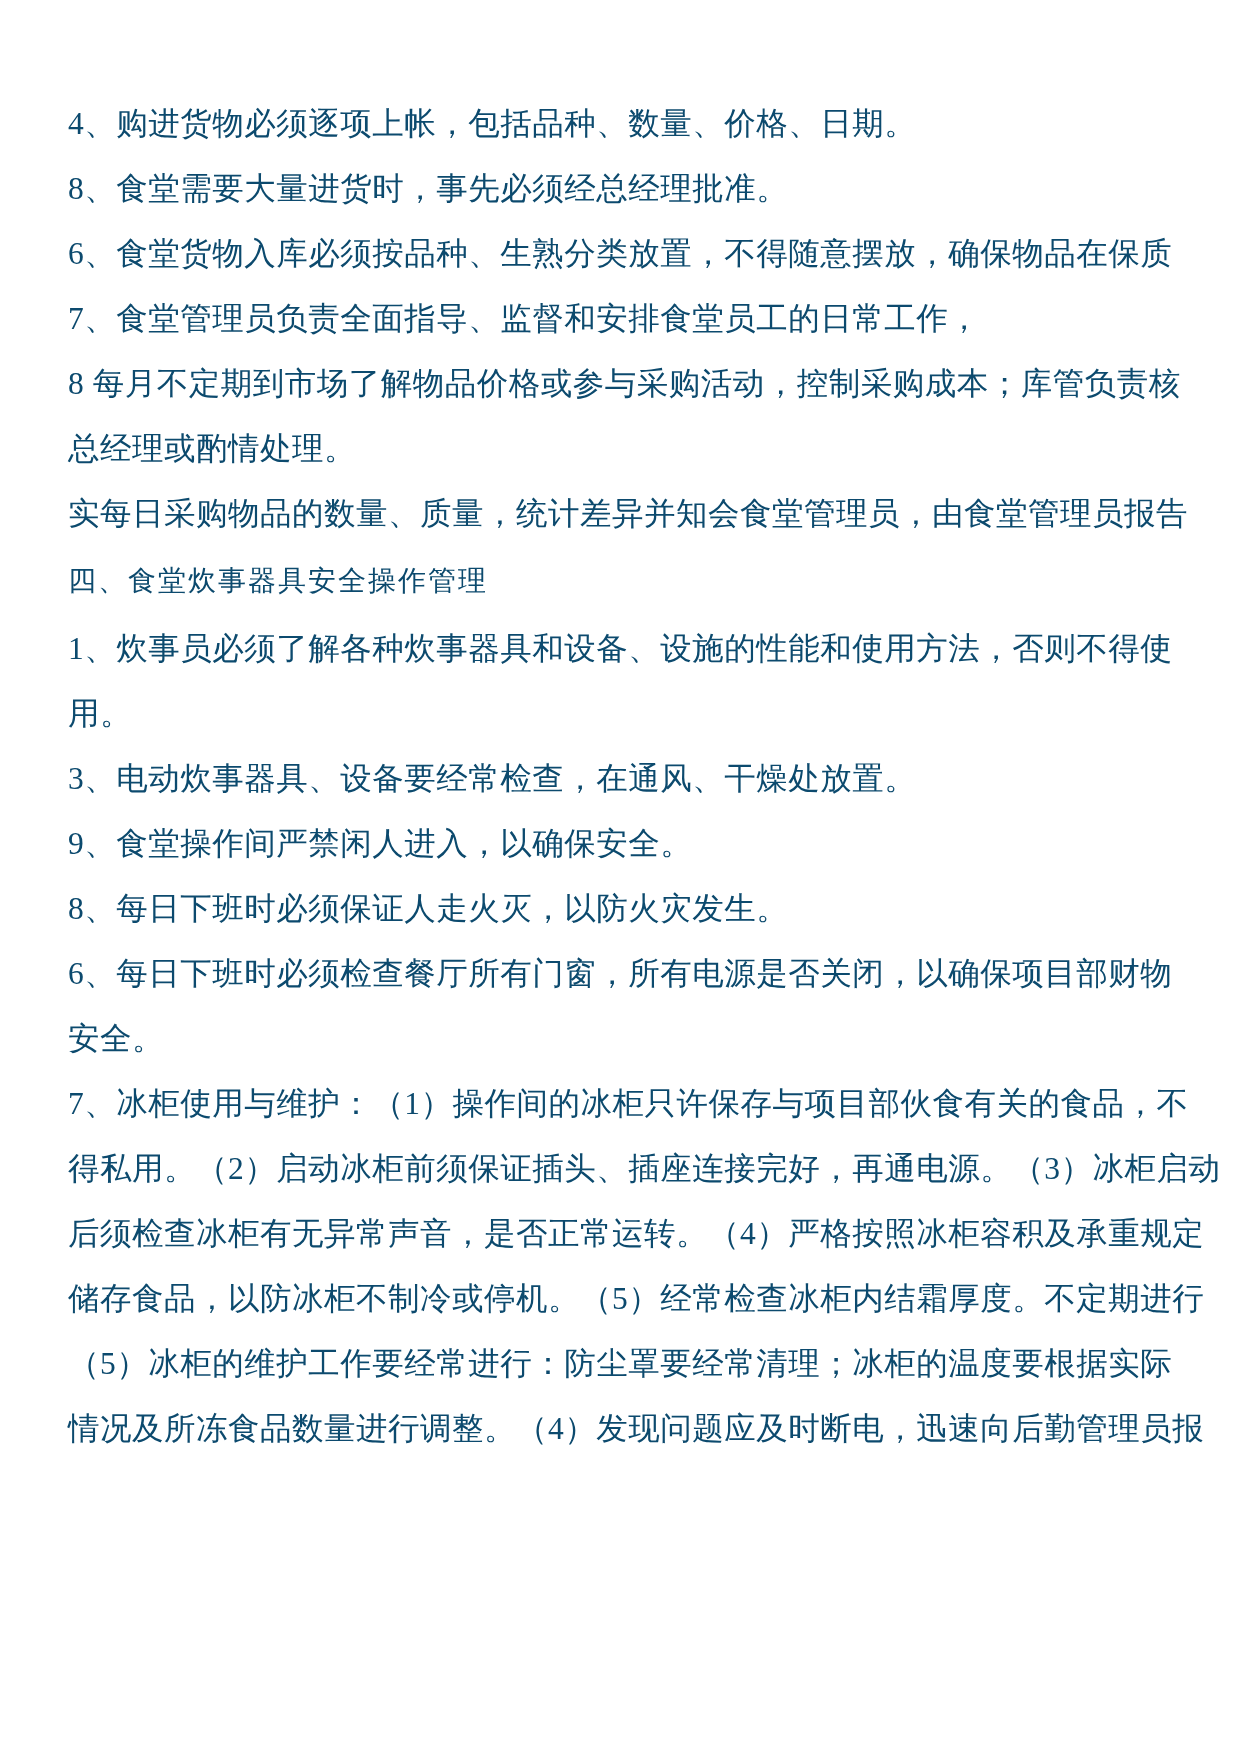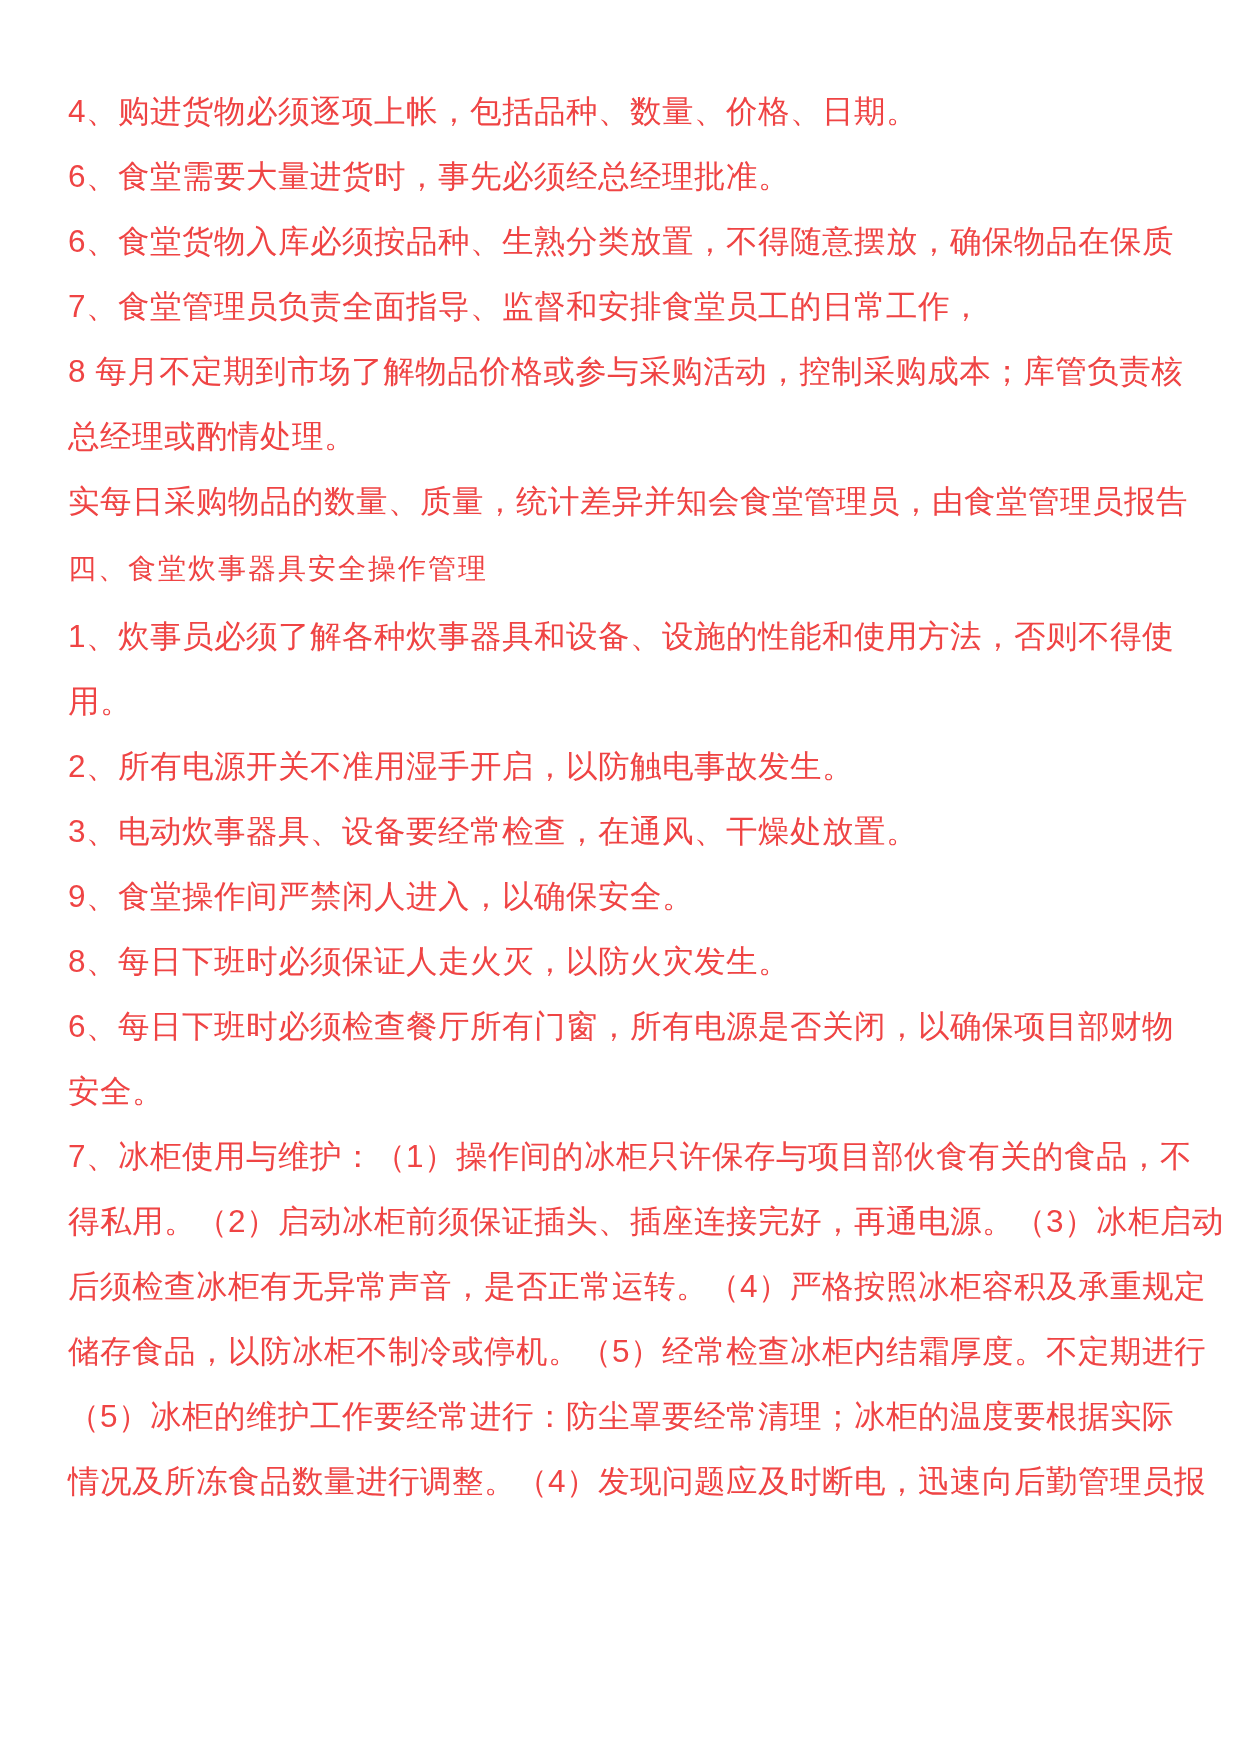--- a/index.html
+++ b/index.html
@@ -10,24 +10,24 @@
   .page {
     position: relative;
     width: 1241px;
     height: 1754px;
     background: #ffffff;
     overflow: hidden;
   }
   .doc {
     position: absolute;
     left: 68px;
-    top: 79px;
+    top: 91px;
     width: 1103px;
-    color: #ef4444;
-    font-family: Liberation Sans, sans-serif;
+    color: #0c4a6e;
+    font-family: Liberation Serif, serif;
   }
   .line {
     font-size: 31.5px;
     line-height: 65px;
     height: 65px;
     white-space: nowrap;
     text-align: left;
     letter-spacing: 0.5px;
   }
   .line.fill {
@@ -43,30 +43,29 @@
     font-weight: 400;
     white-space: nowrap;
   }
 </style>
 </head>
 <body>
 
 <div class="page">
   <div class="doc" id="doc-lines">
       <div class="line body">4、购进货物必须逐项上帐，包括品种、数量、价格、日期。</div>
-      <div class="line body">6、食堂需要大量进货时，事先必须经总经理批准。</div>
+      <div class="line body">8、食堂需要大量进货时，事先必须经总经理批准。</div>
       <div class="line body fill">6、食堂货物入库必须按品种、生熟分类放置，不得随意摆放，确保物品在保质</div>
       <div class="line body">7、食堂管理员负责全面指导、监督和安排食堂员工的日常工作，</div>
       <div class="line body fill">8 每月不定期到市场了解物品价格或参与采购活动，控制采购成本；库管负责核</div>
       <div class="line body">总经理或酌情处理。</div>
       <div class="line body fill">实每日采购物品的数量、质量，统计差异并知会食堂管理员，由食堂管理员报告</div>
       <div class="line heading">四、食堂炊事器具安全操作管理</div>
       <div class="line body fill">1、炊事员必须了解各种炊事器具和设备、设施的性能和使用方法，否则不得使</div>
       <div class="line body">用。</div>
-      <div class="line body">2、所有电源开关不准用湿手开启，以防触电事故发生。</div>
       <div class="line body">3、电动炊事器具、设备要经常检查，在通风、干燥处放置。</div>
       <div class="line body">9、食堂操作间严禁闲人进入，以确保安全。</div>
       <div class="line body">8、每日下班时必须保证人走火灭，以防火灾发生。</div>
       <div class="line body fill">6、每日下班时必须检查餐厅所有门窗，所有电源是否关闭，以确保项目部财物</div>
       <div class="line body">安全。</div>
       <div class="line body fill">7、冰柜使用与维护：（1）操作间的冰柜只许保存与项目部伙食有关的食品，不</div>
       <div class="line body fill">得私用。（2）启动冰柜前须保证插头、插座连接完好，再通电源。（3）冰柜启动</div>
       <div class="line body fill">后须检查冰柜有无异常声音，是否正常运转。（4）严格按照冰柜容积及承重规定</div>
       <div class="line body fill">储存食品，以防冰柜不制冷或停机。（5）经常检查冰柜内结霜厚度。不定期进行</div>
       <div class="line body fill">（5）冰柜的维护工作要经常进行：防尘罩要经常清理；冰柜的温度要根据实际</div>

